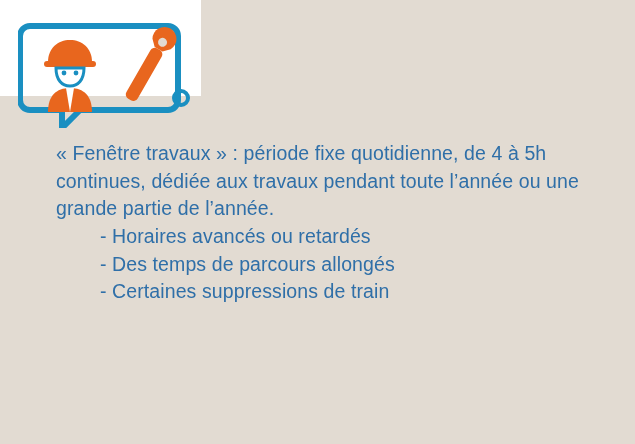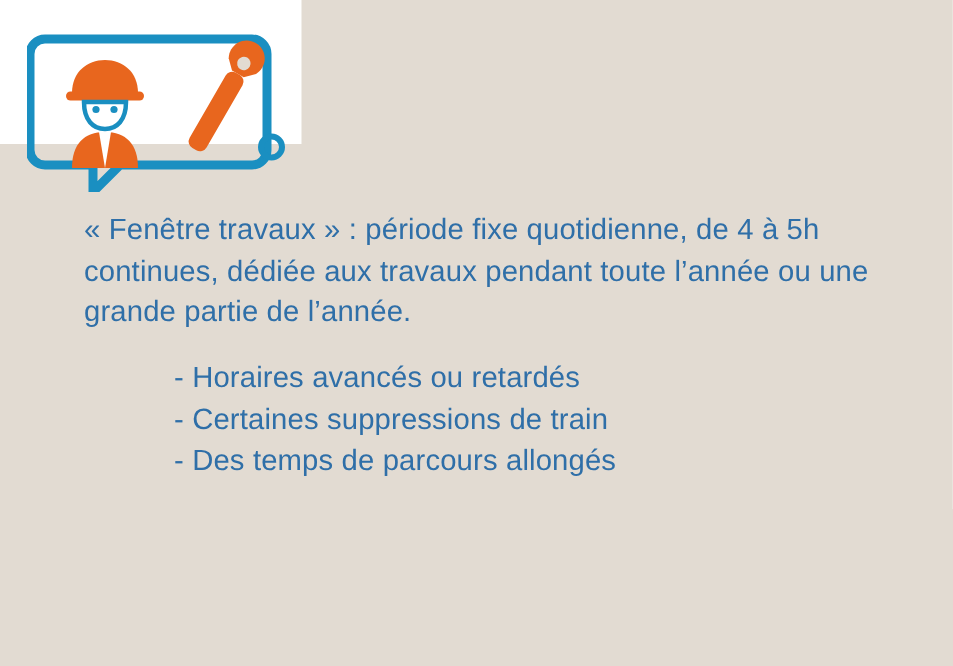--- a/index.html
+++ b/index.html
@@ -55,21 +55,21 @@
     line-height: 1.42;
     letter-spacing: 0.1px;
   }
   .text-block p {
     margin: 0;
   }
   .para {
     white-space: pre-wrap;
   }
   .bullet-list {
-    margin: 16px;
+    margin: 0;
     padding: 0;
     list-style: none;
   }
   .bullet-list li {
     padding-left: 44px;
   }
 </style>
 </head>
 <body>
 
@@ -99,18 +99,18 @@
         <circle cx="127.5" cy="22" r="4.5" fill="#e2dbd2"></circle>
       </g>
       <circle cx="163" cy="82" r="7" fill="none" stroke="#1a8fc1" stroke-width="4"></circle>
     </svg>
   </div>
 
   <div class="text-block">
     <p class="para">« Fenêtre travaux » : période fixe quotidienne, de 4 à 5h continues, dédiée aux travaux pendant toute l’année ou une grande partie de l’année.</p>
     <ul class="bullet-list">
       <li>- Horaires avancés ou retardés</li>
+      <li>- Des temps de parcours allongés</li>
       <li>- Certaines suppressions de train</li>
-      <li>- Des temps de parcours allongés</li>
     </ul>
   </div>
 
 </div>
 
 </body></html>

